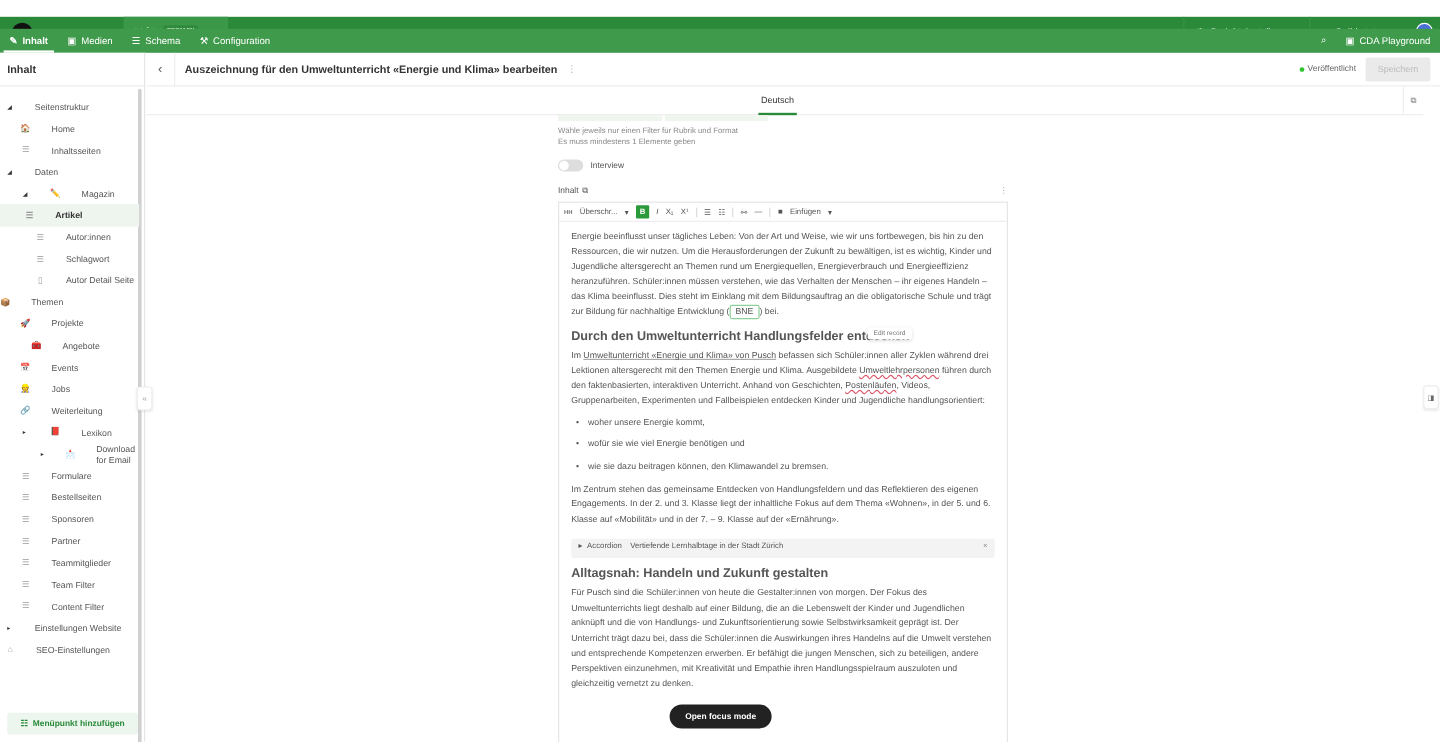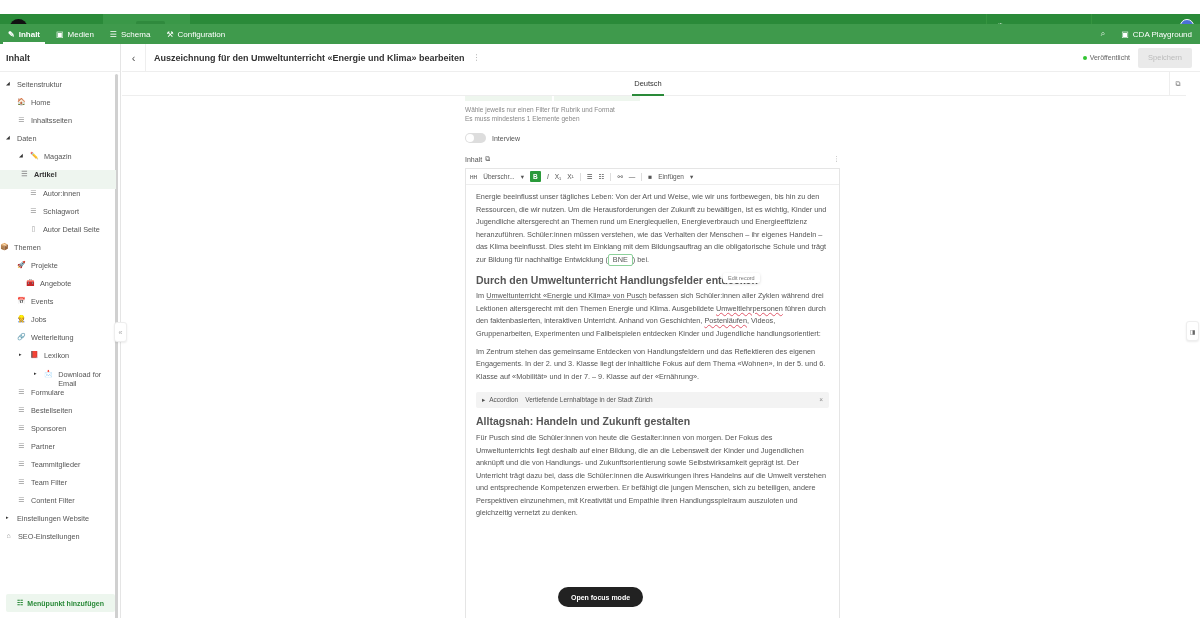--- a/index.html
+++ b/index.html
@@ -16,21 +16,21 @@
   .avatar { width: 14px; height: 14px; border-radius: 50%; background: #4a6fd6; border: 1px solid #fff; color: #fff; font-size: 4.5px; display: flex; align-items: center; justify-content: center; margin: 0 6px; }
   .navbar { position: absolute; top: 24px; left: 0; width: 1200px; height: 20px; background: #3f9a4c; display: flex; align-items: center; }
   .navbar .tab { height: 20px; display: flex; align-items: center; gap: 4px; padding: 0 8px; color: #fff; font-size: 8px; position: relative; }
   .navbar .tab.active { font-weight: bold; }
   .navbar .tab.active::after { content: ""; position: absolute; left: 3px; right: 3px; bottom: 0; height: 2px; background: #fff; }
   .navbar .right { margin-left: auto; display: flex; align-items: center; gap: 4px; padding-right: 8px; color: #fff; font-size: 8px; }
   .sidebar { position: absolute; top: 44px; left: 0; width: 121px; height: 574px; border-right: 1px solid #e5e5e5; background: #fff; }
   .sidebar .head { height: 28px; padding-left: 6px; display: flex; align-items: center; font-size: 9px; color: #333; font-weight: bold; border-bottom: 1px solid #eee; }
   .sidebar .scroll { position: absolute; right: 2px; top: 30px; width: 3px; height: 554px; background: #d0d0d0; border-radius: 2px; }
   .tree { position: absolute; top: 36px; left: 0; width: 116px; }
-  .node { height: 18.1px; display: flex; font-size: 7.3px; color: #555; gap: 5px; }
+  .node { height: 18.1px; display: flex; align-items: center; font-size: 7.3px; color: #555; gap: 17px; }
   .node.active { background: #eef5ef; font-weight: bold; color: #333; }
   .tri { font-size: 5px; color: #333; width: 6px; }
   .ico { width: 9px; text-align: center; font-size: 7px; color: #999; }
   .add-btn { position: absolute; left: 6px; bottom: 6px; width: 109px; height: 18px; background: #edf6ee; color: #2a8a39; font-size: 7px; font-weight: bold; display: flex; align-items: center; justify-content: center; gap: 4px; border-radius: 2px; }
   .collapse-handle { position: absolute; left: 114px; top: 322px; width: 13px; height: 20px; background: #fff; border: 1px solid #eee; border-radius: 3px; font-size: 7px; color: #aaa; display: flex; align-items: center; justify-content: center; box-shadow: 0 1px 2px rgba(0,0,0,.08); }
   .right-handle { position: absolute; left: 1186px; top: 321px; width: 13px; height: 20px; background: #fff; border: 1px solid #eee; border-radius: 3px; font-size: 6px; color: #666; display: flex; align-items: center; justify-content: center; box-shadow: 0 1px 2px rgba(0,0,0,.08); }
   .main-head { position: absolute; top: 44px; left: 122px; width: 1078px; height: 28px; border-bottom: 1px solid #eee; display: flex; align-items: center; }
   .back { width: 24px; height: 28px; display: flex; align-items: center; justify-content: center; border-right: 1px solid #eee; font-size: 11px; color: #555; }
   .title { margin-left: 8px; font-size: 9px; font-weight: bold; color: #333; }
   .kebab { margin-left: 8px; color: #aaa; font-size: 8px; }
@@ -294,20 +294,25 @@
       <span>—</span>
       <span class="sep"></span>
       <span>■</span>
       <span>Einfügen</span>
       <span>▾</span>
     </div>
     <div class="body">
       <p><span>Energie beeinflusst unser tägliches Leben: Von der Art und Weise, wie wir uns fortbewegen, bis hin zu den Ressourcen, die wir nutzen. Um die Herausforderungen der Zukunft zu bewältigen, ist es wichtig, Kinder und Jugendliche altersgerecht an Themen rund um Energiequellen, Energieverbrauch und Energieeffizienz heranzuführen. Schüler:innen müssen verstehen, wie das Verhalten der Menschen – ihr eigenes Handeln – das Klima beeinflusst. Dies steht im Einklang mit dem Bildungsauftrag an die obligatorische Schule und trägt zur Bildung für nachhaltige Entwicklung (</span><span class="bne">BNE</span><span>) bei.</span></p>
       <h3>Durch den Umweltunterricht Handlungsfelder entdecken</h3>
       <p><span>Im </span><span class="link">Umweltunterricht «Energie und Klima» von Pusch</span><span> befassen sich Schüler:innen aller Zyklen während drei Lektionen altersgerecht mit den Themen Energie und Klima. Ausgebildete </span><span class="spell">Umweltlehrpersonen</span><span> führen durch den faktenbasierten, interaktiven Unterricht. Anhand von Geschichten, </span><span class="spell">Postenläufen</span><span>, Videos, Gruppenarbeiten, Experimenten und Fallbeispielen entdecken Kinder und Jugendliche handlungsorientiert:</span></p>
+      <ul>
+        <li>woher unsere Energie kommt,</li>
+        <li>wofür sie wie viel Energie benötigen und</li>
+        <li>wie sie dazu beitragen können, den Klimawandel zu bremsen.</li>
+      </ul>
       <p>Im Zentrum stehen das gemeinsame Entdecken von Handlungsfeldern und das Reflektieren des eigenen Engagements. In der 2. und 3. Klasse liegt der inhaltliche Fokus auf dem Thema «Wohnen», in der 5. und 6. Klasse auf «Mobilität» und in der 7. – 9. Klasse auf der «Ernährung».</p>
       <div class="accordion">
         <span>▸</span>
         <span>Accordion</span>
         <span style="margin-left:3px">Vertiefende Lernhalbtage in der Stadt Zürich</span>
         <span class="x">×</span>
       </div>
       <h3>Alltagsnah: Handeln und Zukunft gestalten</h3>
       <p>Für Pusch sind die Schüler:innen von heute die Gestalter:innen von morgen. Der Fokus des Umweltunterrichts liegt deshalb auf einer Bildung, die an die Lebenswelt der Kinder und Jugendlichen anknüpft und die von Handlungs- und Zukunftsorientierung sowie Selbstwirksamkeit geprägt ist. Der Unterricht trägt dazu bei, dass die Schüler:innen die Auswirkungen ihres Handelns auf die Umwelt verstehen und entsprechende Kompetenzen erwerben. Er befähigt die jungen Menschen, sich zu beteiligen, andere Perspektiven einzunehmen, mit Kreativität und Empathie ihren Handlungsspielraum auszuloten und gleichzeitig vernetzt zu denken.</p>
     </div>

